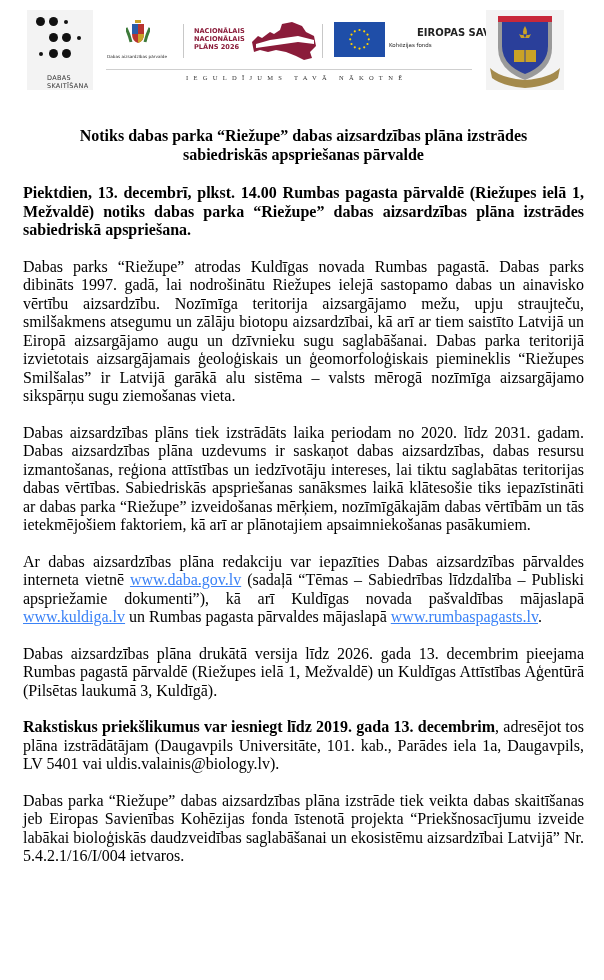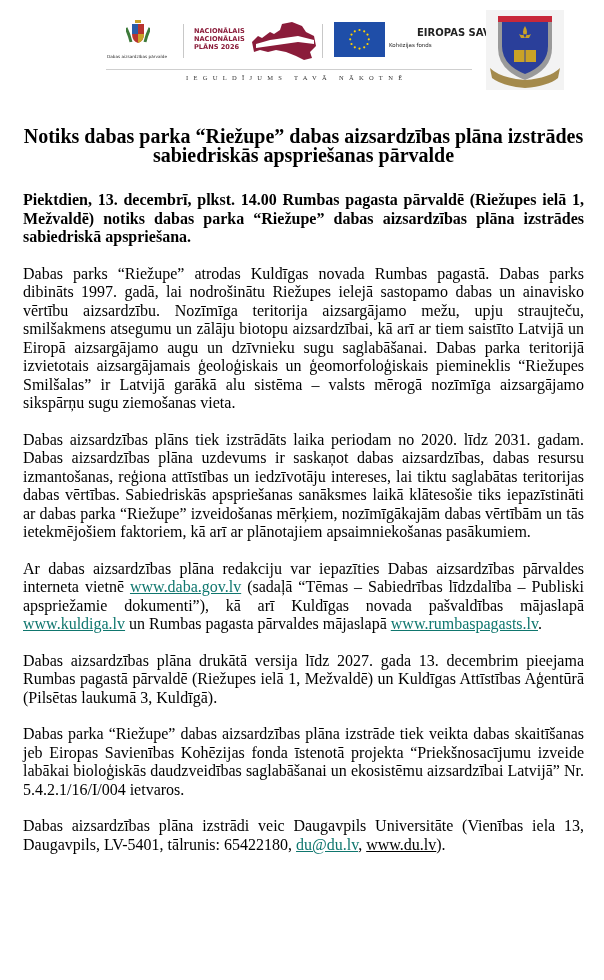--- a/index.html
+++ b/index.html
@@ -16,30 +16,45 @@
   .nap-text div { white-space:nowrap; }
   .lv-map { position:absolute; left:250px; top:22px; width:66px; height:38px; }
   .hline { position:absolute; left:106px; top:69px; width:366px; height:1px; background:#cfcfcf; }
   .slogan { position:absolute; left:186px; top:74px; font-family:Liberation Serif, serif; font-size:6.5px; letter-spacing:5.3px; color:#333; white-space:nowrap; }
   .eu-flag { position:absolute; left:334px; top:22px; width:51px; height:35px; background:#1f4ea8; }
   .eu-text { position:absolute; left:389px; top:27px; font-family:"DejaVu Sans", sans-serif; color:#222; }
   .eu-title { font-size:10px; font-weight:bold; white-space:nowrap;padding-left:28px; }
   .eu-sub { font-size:5.5px; margin-top:4px; white-space:nowrap; }
   .du-crest { position:absolute; left:486px; top:10px; width:78px; height:80px; background:#f3f3f3; }
   .doc { position:absolute; left:23px; top:127px; width:561px; font-size:16px; line-height:18.5px; }
-  .title { text-align:center; font-weight:bold; font-size:20px; line-height:18.5px; margin:0 0 27px 0; }
+  .title { text-align:center; font-weight:bold; font-size:16px; line-height:18.5px; margin:0 0 20px 0; }
   p { margin:4px 0 18px 0; text-align:justify; }
   .bold { font-weight:bold; }
-  a { color:#0f766e; text-decoration:underline; }
+  a { color:#3b82f6; text-decoration:underline; }
   a.black { color:#000; }
 </style>
 </head>
 <body>
 
 <div class="header">
+  <div class="logo-ds">
+    <span class="dot" style="left:9px;top:7px;width:9px;height:9px;"></span>
+    <span class="dot" style="left:22px;top:7px;width:9px;height:9px;"></span>
+    <span class="dot" style="left:37px;top:10px;width:4px;height:4px;"></span>
+    <span class="dot" style="left:22px;top:23px;width:9px;height:9px;"></span>
+    <span class="dot" style="left:35px;top:23px;width:9px;height:9px;"></span>
+    <span class="dot" style="left:50px;top:26px;width:4px;height:4px;"></span>
+    <span class="dot" style="left:12px;top:42px;width:4px;height:4px;"></span>
+    <span class="dot" style="left:22px;top:39px;width:9px;height:9px;"></span>
+    <span class="dot" style="left:35px;top:39px;width:9px;height:9px;"></span>
+    <div class="ds-text">
+      <div>DABAS</div>
+      <div>SKAITĪŠANA</div>
+    </div>
+  </div>
 
   <svg class="coat" viewBox="0 0 24 26">
     <rect x="9" y="0" width="6" height="3" fill="#c9a227"></rect>
     <path d="M6 4 h12 v10 q0 7 -6 9 q-6 -2 -6 -9z" fill="#b8342f"></path>
     <path d="M6 4 h6 v10 h-6z" fill="#2a5da8"></path>
     <path d="M12 14 h6 q0 7 -6 9z" fill="#c9a227"></path>
     <path d="M0 8 q3 6 5 14 M24 8 q-3 6 -5 14" stroke="#3d7a3a" stroke-width="3" fill="none"></path>
   </svg>
   <div class="dap-text">Dabas aizsardzības pārvalde</div>
 
@@ -102,19 +117,19 @@
   </div>
 
   <p class="bold">Piektdien, 13. decembrī, plkst. 14.00 Rumbas pagasta pārvaldē (Riežupes ielā 1, Mežvaldē) notiks dabas parka “Riežupe” dabas aizsardzības plāna izstrādes sabiedriskā apspriešana.</p>
 
   <p>Dabas parks “Riežupe” atrodas Kuldīgas novada Rumbas pagastā. Dabas parks dibināts 1997. gadā, lai nodrošinātu Riežupes ielejā sastopamo dabas un ainavisko vērtību aizsardzību. Nozīmīga teritorija aizsargājamo mežu, upju straujteču, smilšakmens atsegumu un zālāju biotopu aizsardzībai, kā arī ar tiem saistīto Latvijā un Eiropā aizsargājamo augu un dzīvnieku sugu saglabāšanai. Dabas parka teritorijā izvietotais aizsargājamais ģeoloģiskais un ģeomorfoloģiskais piemineklis “Riežupes Smilšalas” ir Latvijā garākā alu sistēma – valsts mērogā nozīmīga aizsargājamo sikspārņu sugu ziemošanas vieta.</p>
 
   <p>Dabas aizsardzības plāns tiek izstrādāts laika periodam no 2020. līdz 2031. gadam. Dabas aizsardzības plāna uzdevums ir saskaņot dabas aizsardzības, dabas resursu izmantošanas, reģiona attīstības un iedzīvotāju intereses, lai tiktu saglabātas teritorijas dabas vērtības. Sabiedriskās apspriešanas sanāksmes laikā klātesošie tiks iepazīstināti ar dabas parka “Riežupe” izveidošanas mērķiem, nozīmīgākajām dabas vērtībām un tās ietekmējošiem faktoriem, kā arī ar plānotajiem apsaimniekošanas pasākumiem.</p>
 
   <p><span>Ar dabas aizsardzības plāna redakciju var iepazīties Dabas aizsardzības pārvaldes interneta vietnē </span><a href="#">www.daba.gov.lv</a><span> (sadaļā “Tēmas – Sabiedrības līdzdalība – Publiski apspriežamie dokumenti”), kā arī Kuldīgas novada pašvaldības mājaslapā </span><a href="#">www.kuldiga.lv</a><span> un Rumbas pagasta pārvaldes mājaslapā </span><a href="#">www.rumbaspagasts.lv</a><span>.</span></p>
 
-  <p>Dabas aizsardzības plāna drukātā versija līdz 2027. gada 13. decembrim pieejama Rumbas pagastā pārvaldē (Riežupes ielā 1, Mežvaldē) un Kuldīgas Attīstības Aģentūrā (Pilsētas laukumā 3, Kuldīgā).</p>
+  <p>Dabas aizsardzības plāna drukātā versija līdz 2026. gada 13. decembrim pieejama Rumbas pagastā pārvaldē (Riežupes ielā 1, Mežvaldē) un Kuldīgas Attīstības Aģentūrā (Pilsētas laukumā 3, Kuldīgā).</p>
 
+  <p><span class="bold">Rakstiskus priekšlikumus var iesniegt līdz 2019. gada 13. decembrim</span><span>, adresējot tos plāna izstrādātājam (Daugavpils Universitāte, 101. kab., Parādes iela 1a, Daugavpils, LV 5401 vai uldis.valainis@biology.lv).</span></p>
 
   <p>Dabas parka “Riežupe” dabas aizsardzības plāna izstrāde tiek veikta dabas skaitīšanas jeb Eiropas Savienības Kohēzijas fonda īstenotā projekta “Priekšnosacījumu izveide labākai bioloģiskās daudzveidības saglabāšanai un ekosistēmu aizsardzībai Latvijā” Nr. 5.4.2.1/16/I/004 ietvaros.</p>
 
-  <p><span>Dabas aizsardzības plāna izstrādi veic Daugavpils Universitāte (Vienības iela 13, Daugavpils, LV-5401, tālrunis: 65422180, </span><a href="#">du@du.lv</a><span>, </span><a href="#" class="black">www.du.lv</a><span>).</span></p>
 </div>
 
 </body></html>

